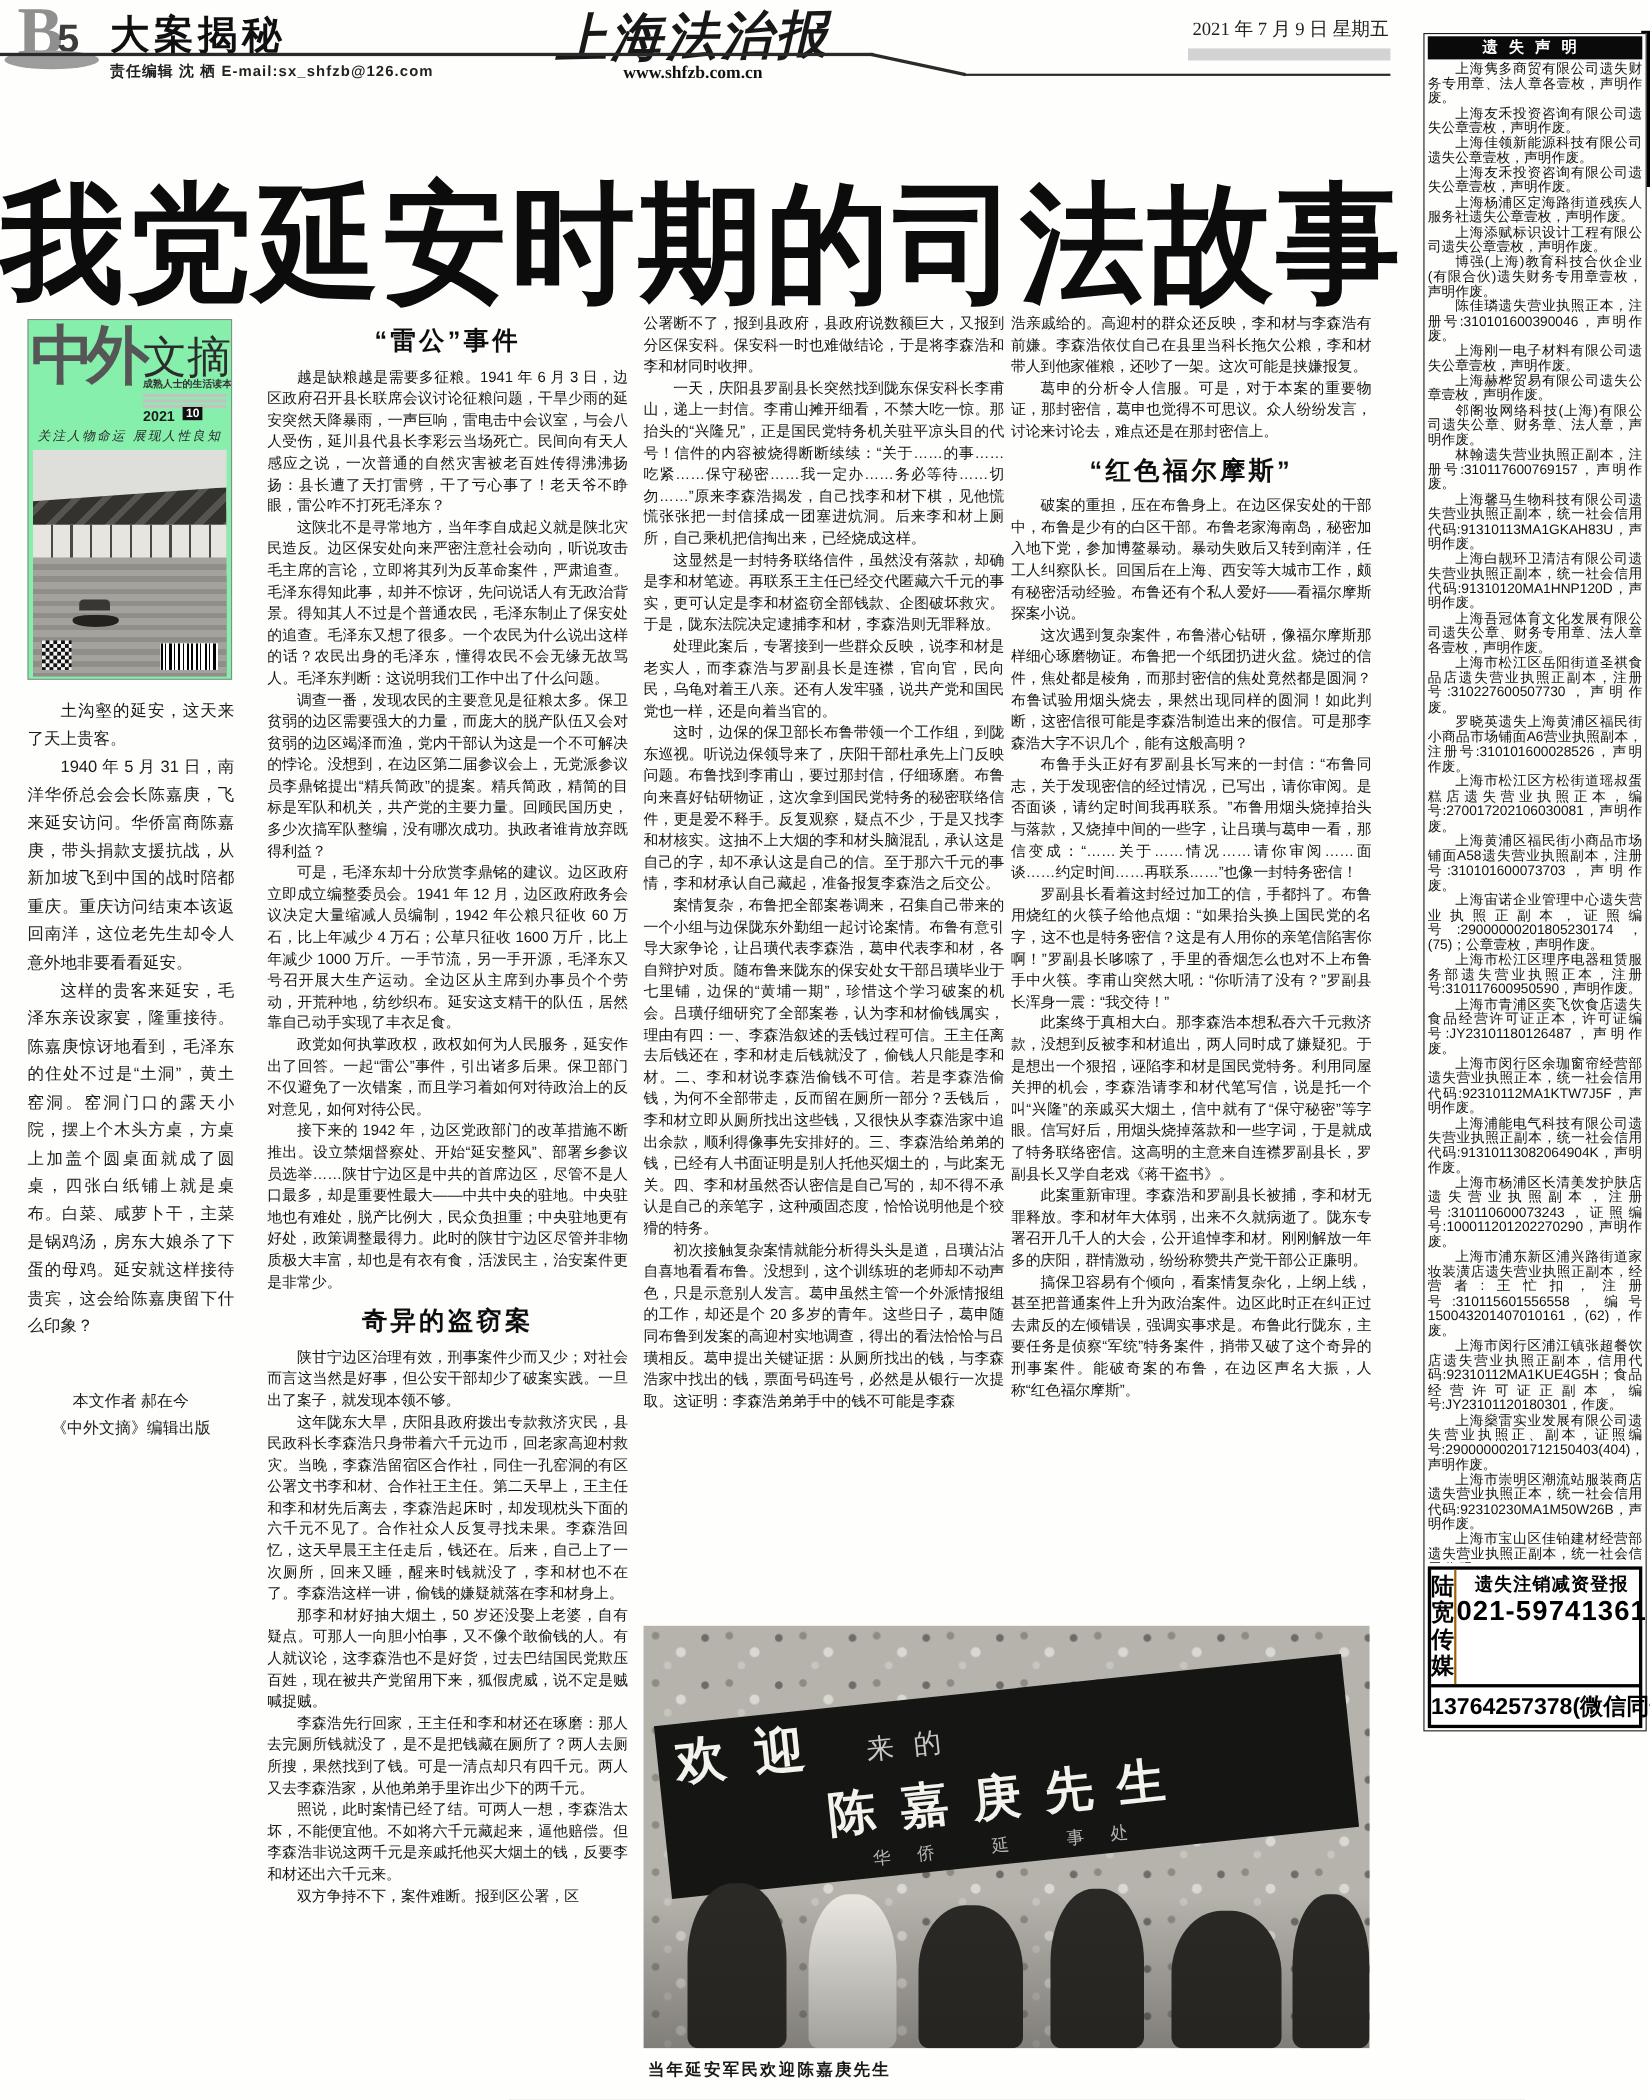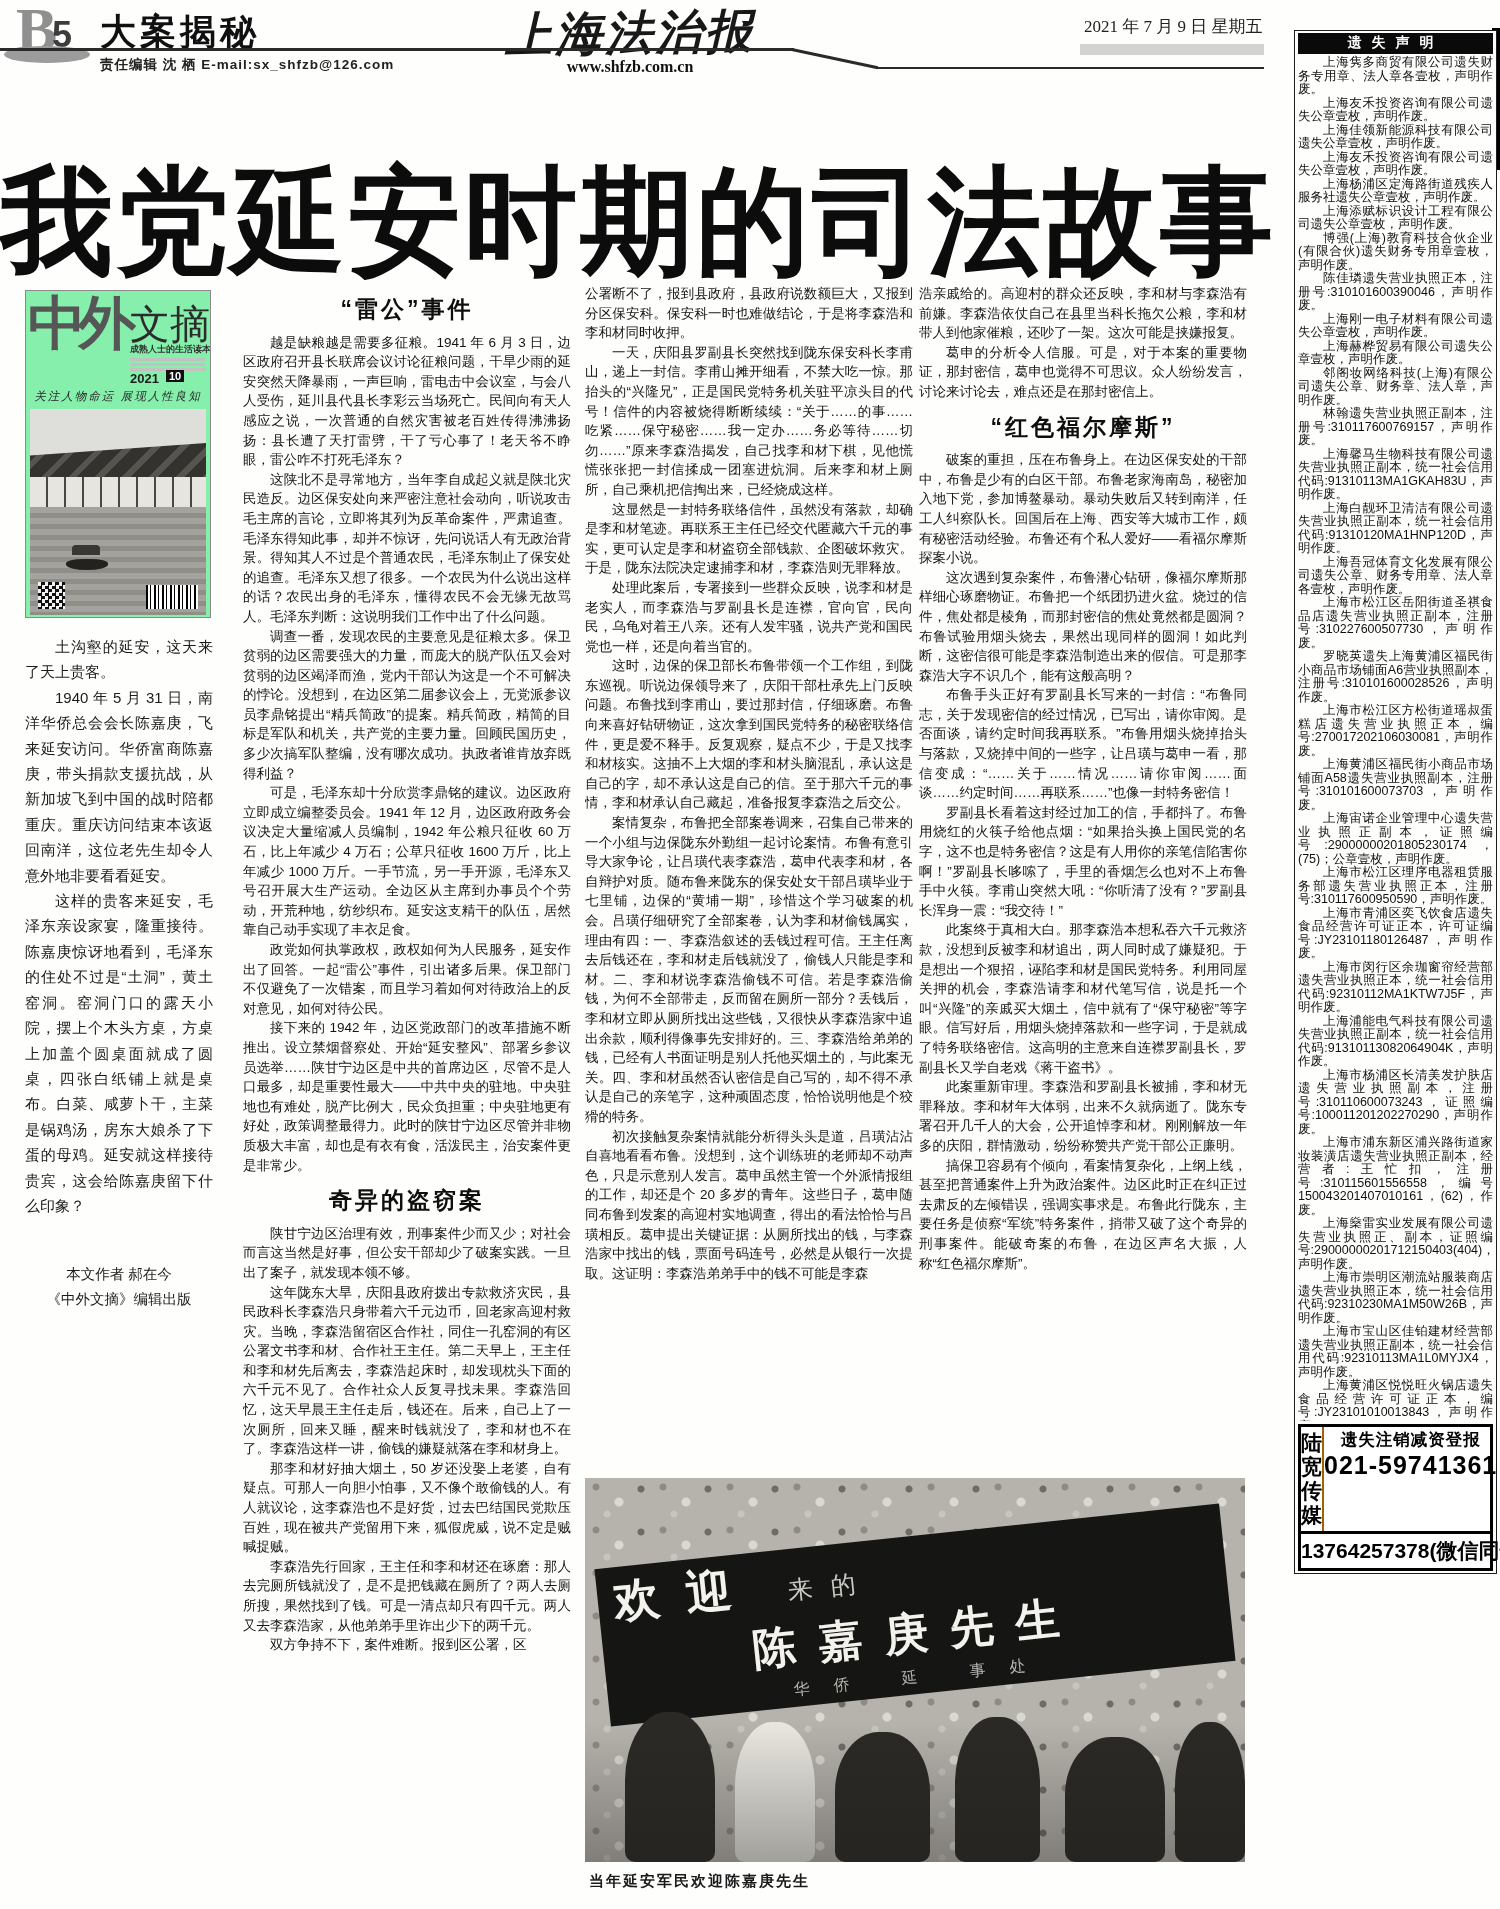--- a/index.html
+++ b/index.html
@@ -159,20 +159,21 @@
       <div class="blk-p">这陕北不是寻常地方，当年李自成起义就是陕北灾民造反。边区保安处向来严密注意社会动向，听说攻击毛主席的言论，立即将其列为反革命案件，严肃追查。毛泽东得知此事，却并不惊讶，先问说话人有无政治背景。得知其人不过是个普通农民，毛泽东制止了保安处的追查。毛泽东又想了很多。一个农民为什么说出这样的话？农民出身的毛泽东，懂得农民不会无缘无故骂人。毛泽东判断：这说明我们工作中出了什么问题。</div>
       <div class="blk-p">调查一番，发现农民的主要意见是征粮太多。保卫贫弱的边区需要强大的力量，而庞大的脱产队伍又会对贫弱的边区竭泽而渔，党内干部认为这是一个不可解决的悖论。没想到，在边区第二届参议会上，无党派参议员李鼎铭提出“精兵简政”的提案。精兵简政，精简的目标是军队和机关，共产党的主要力量。回顾民国历史，多少次搞军队整编，没有哪次成功。执政者谁肯放弃既得利益？</div>
       <div class="blk-p">可是，毛泽东却十分欣赏李鼎铭的建议。边区政府立即成立编整委员会。1941 年 12 月，边区政府政务会议决定大量缩减人员编制，1942 年公粮只征收 60 万石，比上年减少 4 万石；公草只征收 1600 万斤，比上年减少 1000 万斤。一手节流，另一手开源，毛泽东又号召开展大生产运动。全边区从主席到办事员个个劳动，开荒种地，纺纱织布。延安这支精干的队伍，居然靠自己动手实现了丰衣足食。</div>
       <div class="blk-p">政党如何执掌政权，政权如何为人民服务，延安作出了回答。一起“雷公”事件，引出诸多后果。保卫部门不仅避免了一次错案，而且学习着如何对待政治上的反对意见，如何对待公民。</div>
       <div class="blk-p">接下来的 1942 年，边区党政部门的改革措施不断推出。设立禁烟督察处、开始“延安整风”、部署乡参议员选举……陕甘宁边区是中共的首席边区，尽管不是人口最多，却是重要性最大——中共中央的驻地。中央驻地也有难处，脱产比例大，民众负担重；中央驻地更有好处，政策调整最得力。此时的陕甘宁边区尽管并非物质极大丰富，却也是有衣有食，活泼民主，治安案件更是非常少。</div>
       <div class="blk-h">奇异的盗窃案</div>
       <div class="blk-p">陕甘宁边区治理有效，刑事案件少而又少；对社会而言这当然是好事，但公安干部却少了破案实践。一旦出了案子，就发现本领不够。</div>
       <div class="blk-p">这年陇东大旱，庆阳县政府拨出专款救济灾民，县民政科长李森浩只身带着六千元边币，回老家高迎村救灾。当晚，李森浩留宿区合作社，同住一孔窑洞的有区公署文书李和材、合作社王主任。第二天早上，王主任和李和材先后离去，李森浩起床时，却发现枕头下面的六千元不见了。合作社众人反复寻找未果。李森浩回忆，这天早晨王主任走后，钱还在。后来，自己上了一次厕所，回来又睡，醒来时钱就没了，李和材也不在了。李森浩这样一讲，偷钱的嫌疑就落在李和材身上。</div>
       <div class="blk-p">那李和材好抽大烟土，50 岁还没娶上老婆，自有疑点。可那人一向胆小怕事，又不像个敢偷钱的人。有人就议论，这李森浩也不是好货，过去巴结国民党欺压百姓，现在被共产党留用下来，狐假虎威，说不定是贼喊捉贼。</div>
       <div class="blk-p">李森浩先行回家，王主任和李和材还在琢磨：那人去完厕所钱就没了，是不是把钱藏在厕所了？两人去厕所搜，果然找到了钱。可是一清点却只有四千元。两人又去李森浩家，从他弟弟手里诈出少下的两千元。</div>
+      <div class="blk-p">照说，此时案情已经了结。可两人一想，李森浩太坏，不能便宜他。不如将六千元藏起来，逼他赔偿。但李森浩非说这两千元是亲戚托他买大烟土的钱，反要李和材还出六千元来。</div>
       <div class="blk-p">双方争持不下，案件难断。报到区公署，区</div>
     </div>
   <div class="col col2">
 
   <div class="blk-pc">公署断不了，报到县政府，县政府说数额巨大，又报到分区保安科。保安科一时也难做结论，于是将李森浩和李和材同时收押。</div>
       <div class="blk-p">一天，庆阳县罗副县长突然找到陇东保安科长李甫山，递上一封信。李甫山摊开细看，不禁大吃一惊。那抬头的“兴隆兄”，正是国民党特务机关驻平凉头目的代号！信件的内容被烧得断断续续：“关于……的事……吃紧……保守秘密……我一定办……务必等待……切勿……”原来李森浩揭发，自己找李和材下棋，见他慌慌张张把一封信揉成一团塞进炕洞。后来李和材上厕所，自己乘机把信掏出来，已经烧成这样。</div>
       <div class="blk-p">这显然是一封特务联络信件，虽然没有落款，却确是李和材笔迹。再联系王主任已经交代匿藏六千元的事实，更可认定是李和材盗窃全部钱款、企图破坏救灾。于是，陇东法院决定逮捕李和材，李森浩则无罪释放。</div>
       <div class="blk-p">处理此案后，专署接到一些群众反映，说李和材是老实人，而李森浩与罗副县长是连襟，官向官，民向民，乌龟对着王八亲。还有人发牢骚，说共产党和国民党也一样，还是向着当官的。</div>
       <div class="blk-p">这时，边保的保卫部长布鲁带领一个工作组，到陇东巡视。听说边保领导来了，庆阳干部杜承先上门反映问题。布鲁找到李甫山，要过那封信，仔细琢磨。布鲁向来喜好钻研物证，这次拿到国民党特务的秘密联络信件，更是爱不释手。反复观察，疑点不少，于是又找李和材核实。这抽不上大烟的李和材头脑混乱，承认这是自己的字，却不承认这是自己的信。至于那六千元的事情，李和材承认自己藏起，准备报复李森浩之后交公。</div>
       <div class="blk-p">案情复杂，布鲁把全部案卷调来，召集自己带来的一个小组与边保陇东外勤组一起讨论案情。布鲁有意引导大家争论，让吕璜代表李森浩，葛申代表李和材，各自辩护对质。随布鲁来陇东的保安处女干部吕璜毕业于七里铺，边保的“黄埔一期”，珍惜这个学习破案的机会。吕璜仔细研究了全部案卷，认为李和材偷钱属实，理由有四：一、李森浩叙述的丢钱过程可信。王主任离去后钱还在，李和材走后钱就没了，偷钱人只能是李和材。二、李和材说李森浩偷钱不可信。若是李森浩偷钱，为何不全部带走，反而留在厕所一部分？丢钱后，李和材立即从厕所找出这些钱，又很快从李森浩家中追出余款，顺利得像事先安排好的。三、李森浩给弟弟的钱，已经有人书面证明是别人托他买烟土的，与此案无关。四、李和材虽然否认密信是自己写的，却不得不承认是自己的亲笔字，这种顽固态度，恰恰说明他是个狡猾的特务。</div>
@@ -234,20 +235,21 @@
         <div class="blk-e">罗晓英遗失上海黄浦区福民街小商品市场铺面A6营业执照副本，注册号:310101600028526，声明作废。</div>
         <div class="blk-e">上海市松江区方松街道瑶叔蛋糕店遗失营业执照正本，编号:270017202106030081，声明作废。</div>
         <div class="blk-e">上海黄浦区福民街小商品市场铺面A58遗失营业执照副本，注册号:310101600073703，声明作废。</div>
         <div class="blk-e">上海宙诺企业管理中心遗失营业执照正副本，证照编号:29000000201805230174，(75)；公章壹枚，声明作废。</div>
         <div class="blk-e">上海市松江区理序电器租赁服务部遗失营业执照正本，注册号:310117600950590，声明作废。</div>
         <div class="blk-e">上海市青浦区奕飞饮食店遗失食品经营许可证正本，许可证编号:JY23101180126487，声明作废。</div>
         <div class="blk-e">上海市闵行区余珈窗帘经营部遗失营业执照正本，统一社会信用代码:92310112MA1KTW7J5F，声明作废。</div>
         <div class="blk-e">上海浦能电气科技有限公司遗失营业执照正副本，统一社会信用代码:91310113082064904K，声明作废。</div>
         <div class="blk-e">上海市杨浦区长清美发护肤店遗失营业执照副本，注册号:310110600073243，证照编号:100011201202270290，声明作废。</div>
         <div class="blk-e">上海市浦东新区浦兴路街道家妆装潢店遗失营业执照正副本，经营者:王忙扣，注册号:310115601556558，编号150043201407010161，(62)，作废。</div>
+        <div class="blk-e">上海市闵行区浦江镇张超餐饮店遗失营业执照正副本，信用代码:92310112MA1KUE4G5H；食品经营许可证正副本，编号:JY23101120180301，作废。</div>
         <div class="blk-e">上海燊雷实业发展有限公司遗失营业执照正、副本，证照编号:29000000201712150403(404)，声明作废。</div>
         <div class="blk-e">上海市崇明区潮流站服装商店遗失营业执照正本，统一社会信用代码:92310230MA1M50W26B，声明作废。</div>
         <div class="blk-e">上海市宝山区佳铂建材经营部遗失营业执照正副本，统一社会信用代码:92310113MA1L0MYJX4，声明作废。</div>
         <div class="blk-e">上海黄浦区悦悦旺火锅店遗失食品经营许可证正本，编号:JY23101010013843，声明作废。</div>
         <div class="blk-e">上海市奉贤区林熊化妆品店遗失营业执照正副本，注册号:310226600367615，声明作废。</div>
         <div class="blk-e">上海贤悦服装厂遗失营业执照正副本，证照编号:28000003200101100005，(06)，声明作废。</div>
         <div class="blk-e">上海大圣制衣有限公司遗失营业执照正副本，证照编号:28000003200003240099，(100)，声明作废。</div>
       </div>
     <div class="ad-footer">
       <div class="ad-footer-top">

